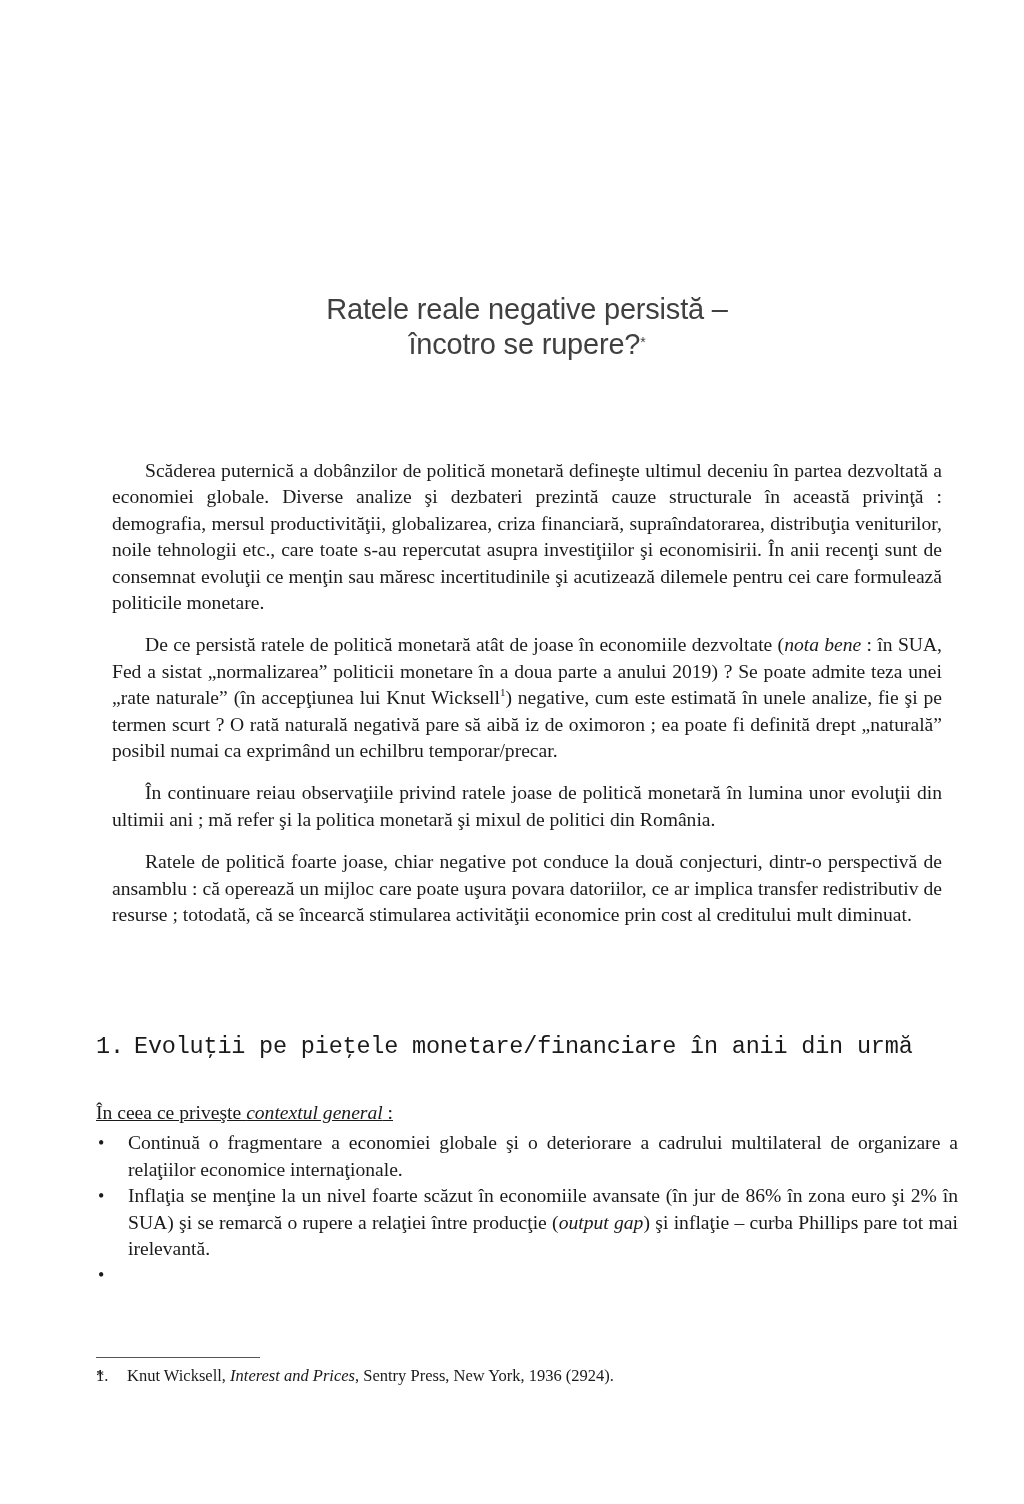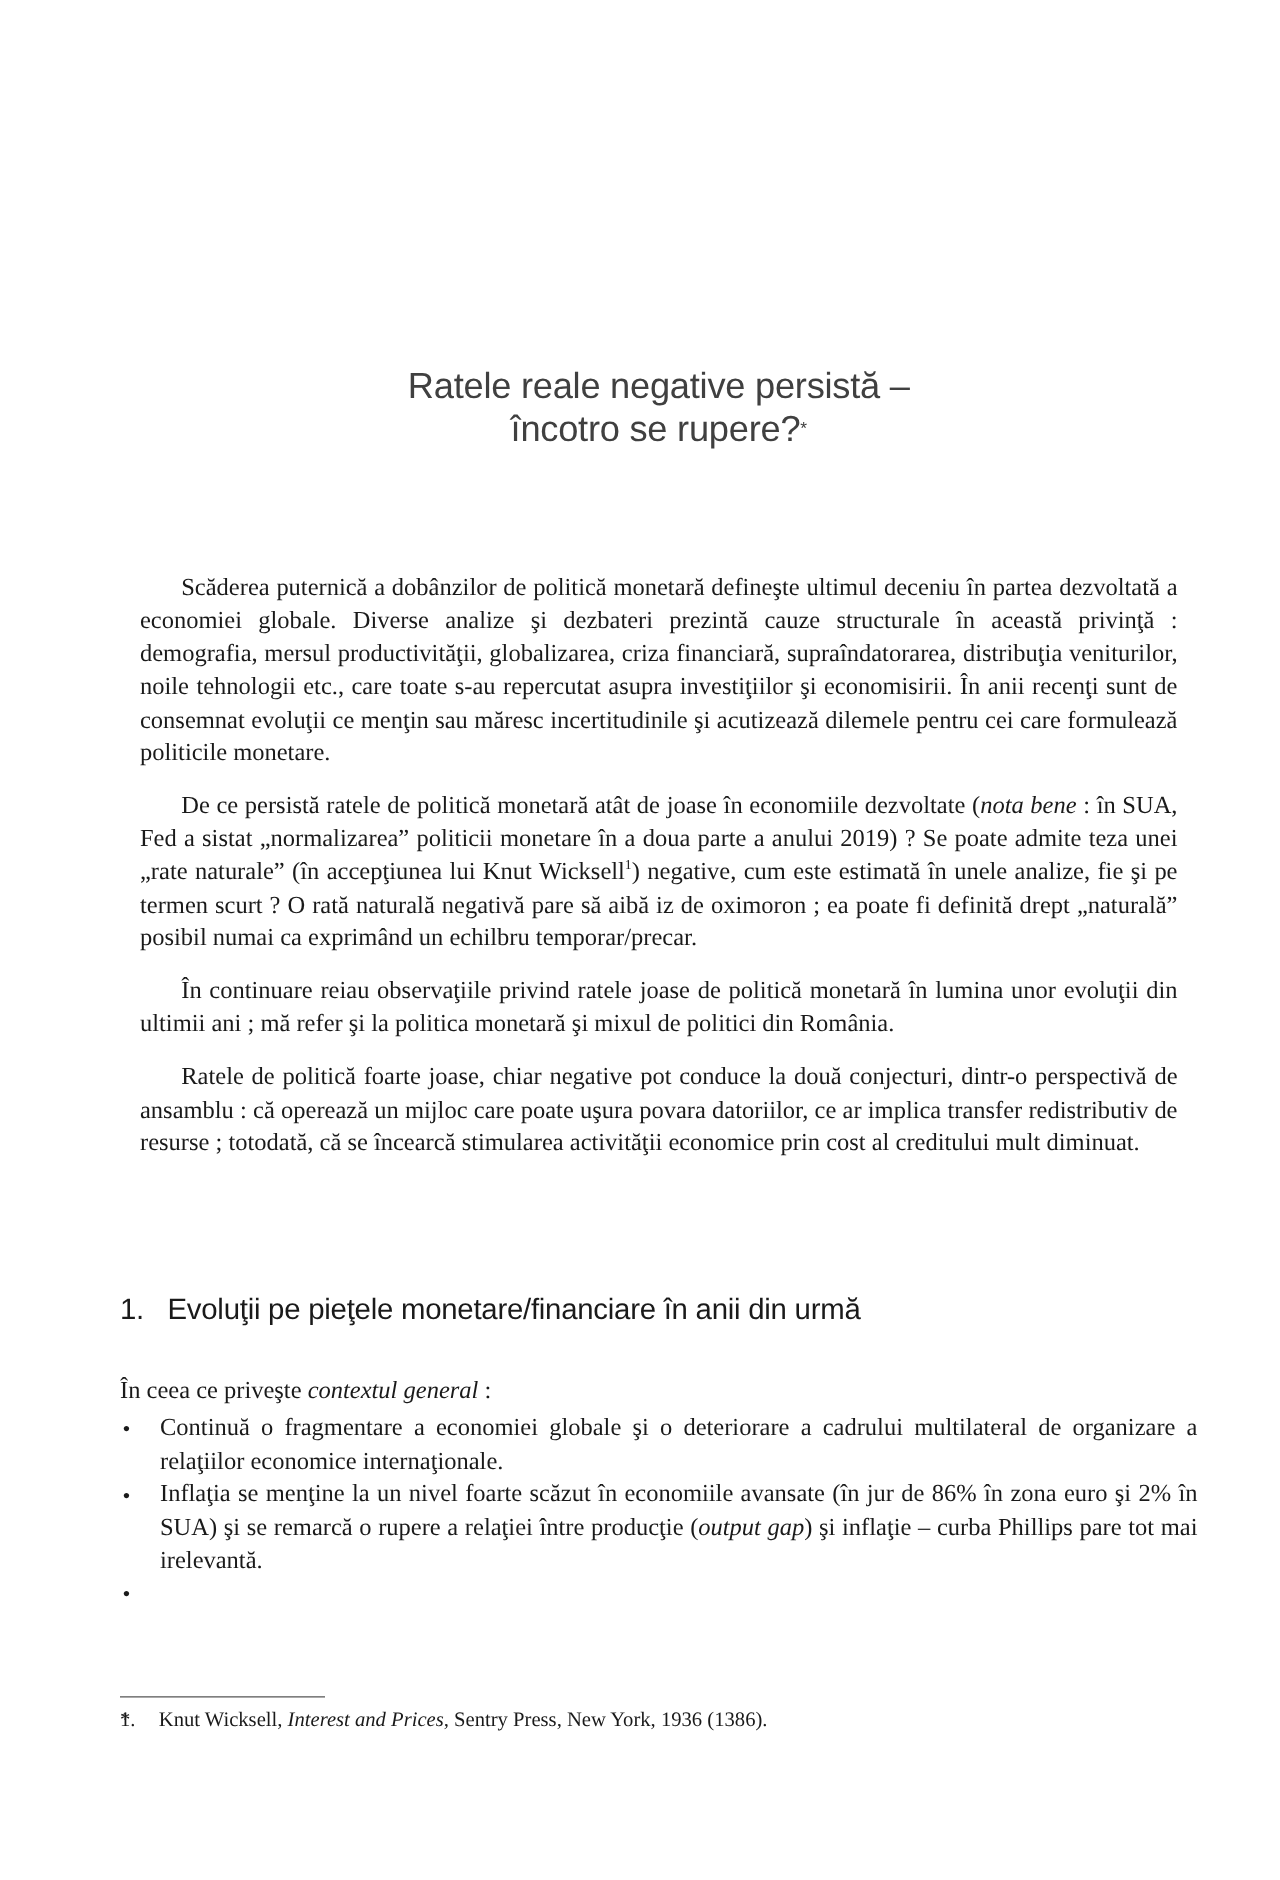--- a/index.html
+++ b/index.html
@@ -78,20 +78,21 @@
       top: 1100px;
       left: 0;
       width: 862px;
       font-family: "Liberation Serif", serif;
       font-size: 19.6px;
       line-height: 26.4px;
       text-align: justify;
     }
     .section-body .intro {
       margin: 0 0 4px 0;
+      text-decoration: underline;
     }
     .bullets {
       list-style: none;
       margin: 0;
       padding: 0;
     }
     .bullets li {
       position: relative;
       padding-left: 32px;
       margin: 0;
@@ -140,21 +141,21 @@
     <span>încotro se rupere?</span><sup>*</sup>
   </h1>
 
   <div class="body-text">
     <p>Scăderea puternică a dobânzilor de politică monetară defineşte ultimul deceniu în partea dezvoltată a economiei globale. Diverse analize şi dezbateri prezintă cauze struc­turale în această privinţă : demografia, mersul productivităţii, globalizarea, criza finan­ciară, supraîndatorarea, distribuţia veniturilor, noile tehnologii etc., care toate s-au repercutat asupra investiţiilor şi economisirii. În anii recenţi sunt de consemnat evoluţii ce menţin sau măresc incertitudinile şi acutizează dilemele pentru cei care formulează politicile monetare.</p>
     <p><span>De ce persistă ratele de politică monetară atât de joase în economiile dezvoltate (</span><em>nota bene</em><span> : în SUA, Fed a sistat „normalizarea” politicii monetare în a doua parte a anului 2019) ? Se poate admite teza unei „rate naturale” (în accepţiunea lui Knut Wicksell</span><sup>1</sup><span>) negative, cum este estimată în unele analize, fie şi pe termen scurt ? O rată naturală negativă pare să aibă iz de oximoron ; ea poate fi definită drept „naturală” posibil numai ca exprimând un echilbru temporar/precar.</span></p>
     <p>În continuare reiau observaţiile privind ratele joase de politică monetară în lumina unor evoluţii din ultimii ani ; mă refer şi la politica monetară şi mixul de politici din România.</p>
     <p>Ratele de politică foarte joase, chiar negative pot conduce la două conjecturi, dintr-o perspectivă de ansamblu : că operează un mijloc care poate uşura povara datoriilor, ce ar implica transfer redistributiv de resurse ; totodată, că se încearcă stimularea activităţii economice prin cost al creditului mult diminuat.</p>
   </div>
 
-  <h2 class="section-heading" style="margin:0;font-weight:normal;">
+  <h2 class="section-heading" style="margin:0;font-weight:normal;font-family:Liberation Mono, monospace;">
     <span class="num">1.</span><span>Evoluţii pe pieţele monetare/financiare în anii din urmă</span>
   </h2>
 
   <div class="section-body">
     <p class="intro"><span>În ceea ce priveşte </span><em>contextul general</em><span> :</span></p>
     <ul class="bullets">
       <li>
         <span class="bullet">•</span>
         <span>Continuă o fragmentare a economiei globale şi o deteriorare a cadrului multilateral de organizare a relaţiilor economice internaţionale.</span>
       </li>
@@ -169,17 +170,17 @@
   </div>
 
   <div class="footnote-rule"></div>
 
   <div class="footnotes">
     <div class="footnote">
       <span class="fn-mark">*</span>
     </div>
     <div class="footnote">
       <span class="fn-mark">1.</span>
-      <span>Knut Wicksell, </span><em>Interest and Prices</em><span>, Sentry Press, New York, 1936 (1386).</span>
+      <span>Knut Wicksell, </span><em>Interest and Prices</em><span>, Sentry Press, New York, 1936 (2924).</span>
     </div>
   </div>
 
 </div>
 
 </body></html>

